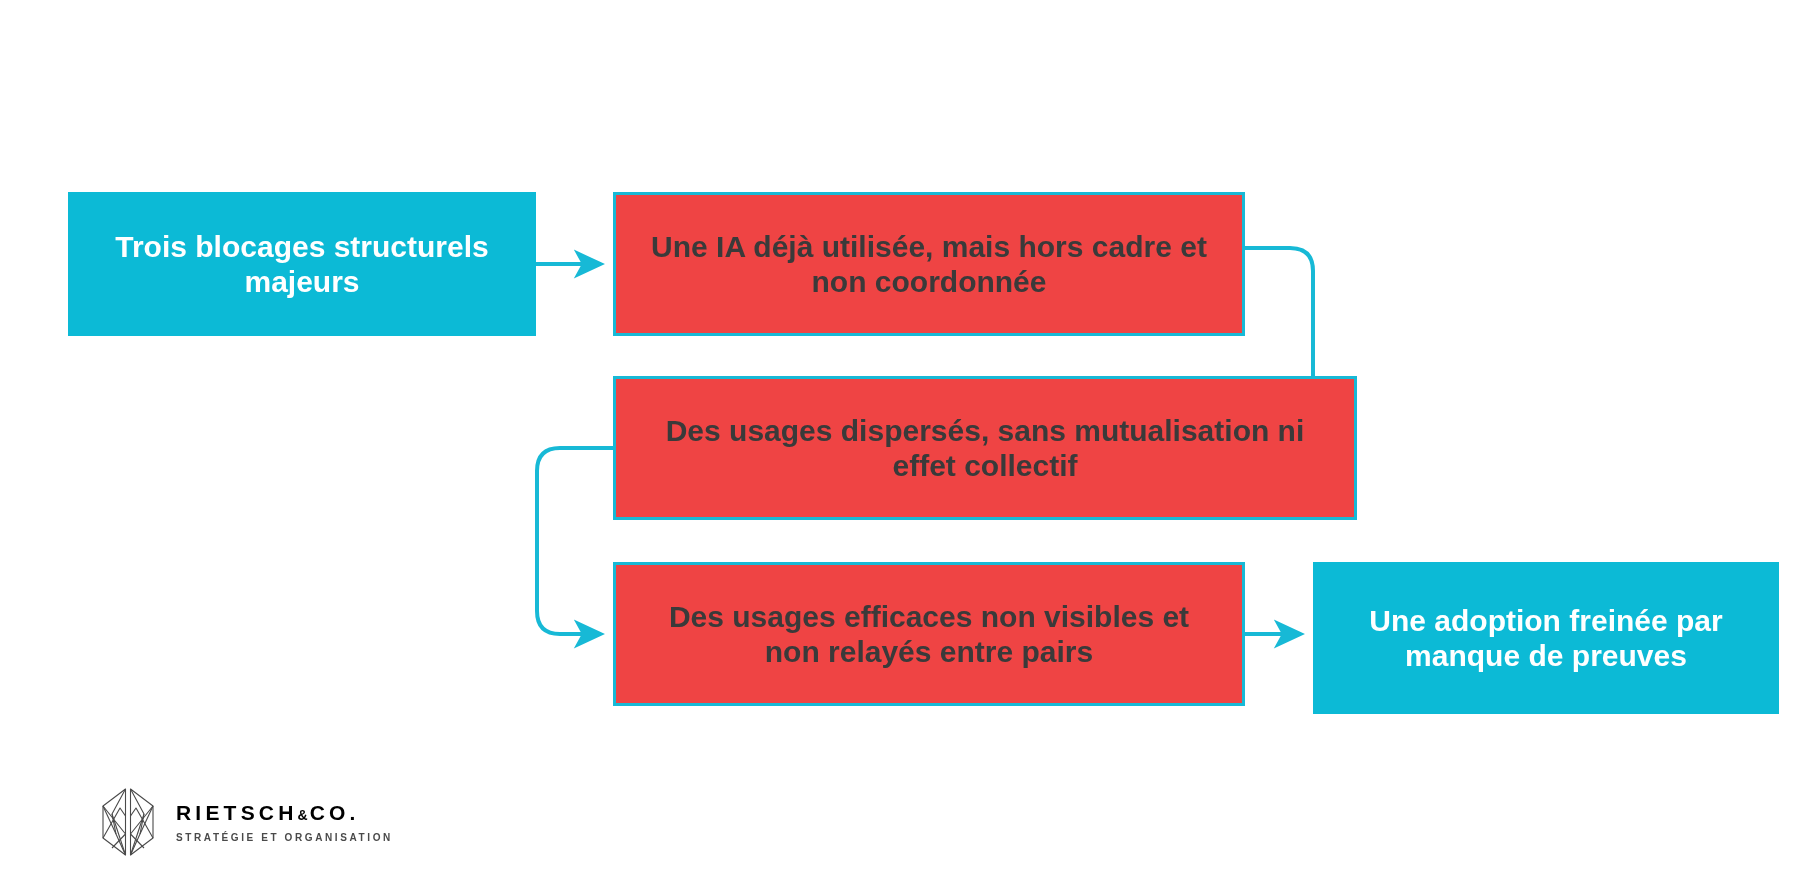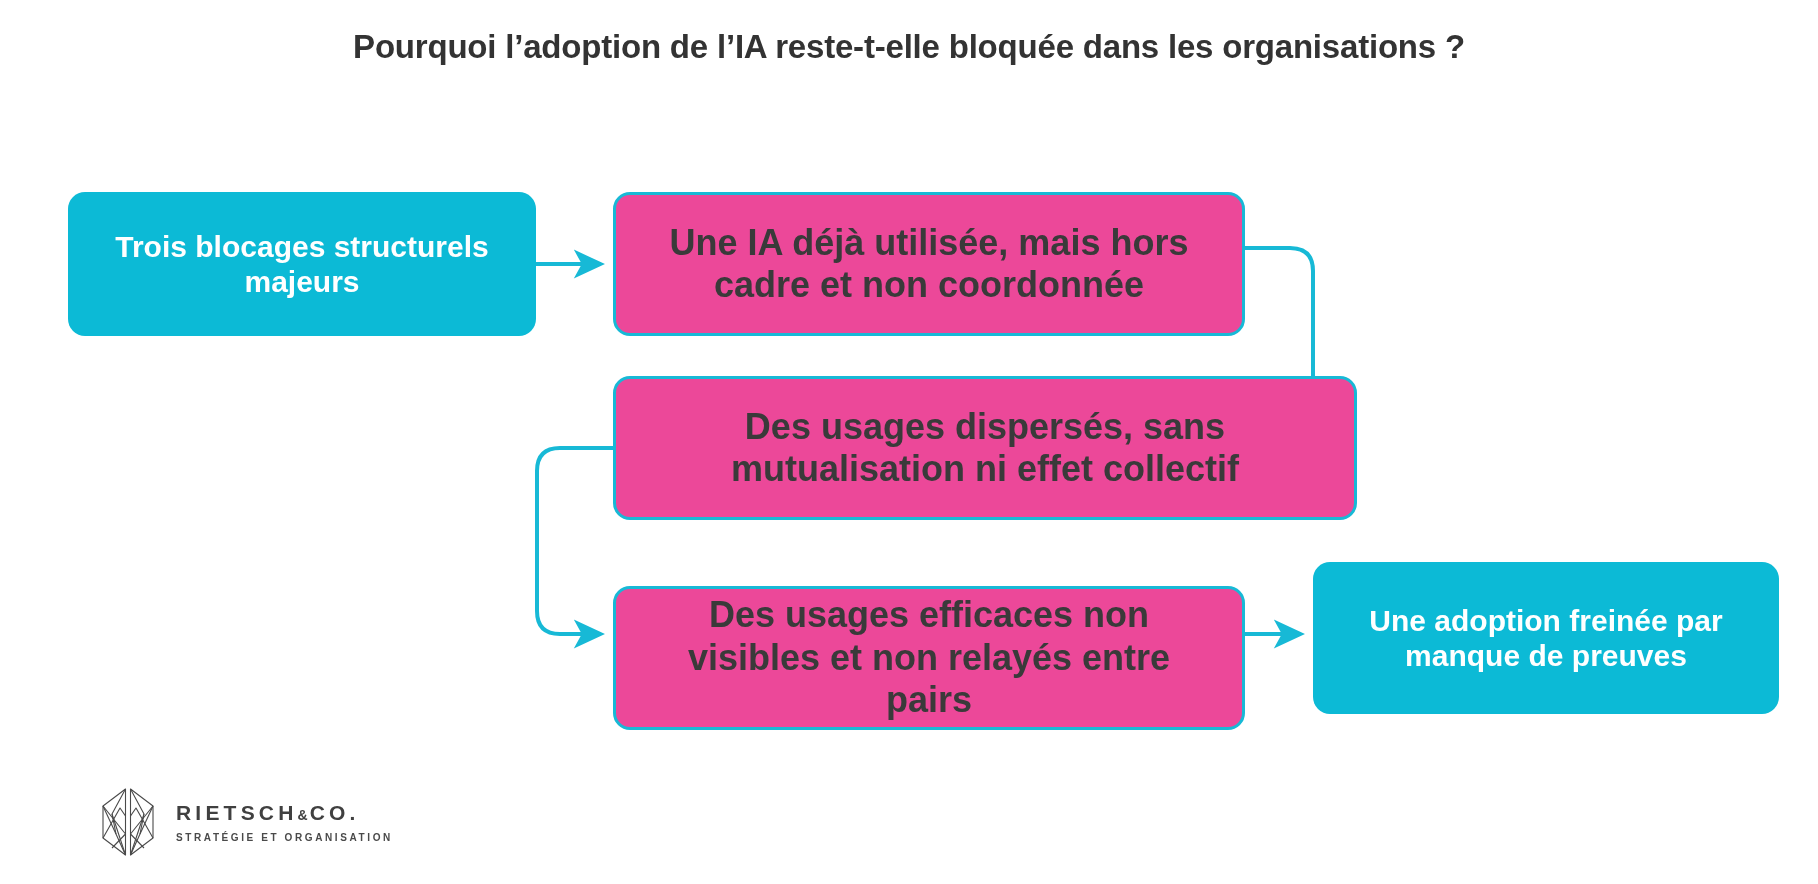--- a/index.html
+++ b/index.html
@@ -49,61 +49,60 @@
 
   
   .node {
     position: absolute;
     box-sizing: border-box;
     display: flex;
     align-items: center;
     justify-content: center;
     text-align: center;
     line-height: 1.18;
-    border-radius: 17px;
   }
 
   .node-filled {
     background: #0CBAD6;
     color: #ffffff;
     font-size: 30px;
     font-weight: bold;
     padding: 6px 14px;
   }
 
   .node-outlined {
-    background: #ec4899;
+    background: #ef4444;
     border: 3px solid #17B9D6;
     color: #3a3a3a;
-    font-size: 36px;
+    font-size: 30px;
     font-weight: bold;
     padding: 6px 26px;
   }
 
   #node-source   { left: 68px;  top: 192px; width: 468px; height: 144px; }
   #node-block-1  { left: 613px; top: 192px; width: 632px; height: 144px; }
   #node-block-2  { left: 613px; top: 376px; width: 744px; height: 144px; }
-  #node-block-3  { left: 613px; top: 562px; width: 632px; height: 144px; margin-top: 24px; }
+  #node-block-3  { left: 613px; top: 562px; width: 632px; height: 144px; }
   #node-outcome  { left: 1313px; top: 562px; width: 466px; height: 152px; }
 
   
   #logo {
     position: absolute;
     left: 96px;
     top: 786px;
     display: flex;
     align-items: center;
     gap: 16px;
   }
   #logo-mark { width: 64px; height: 72px; display: block; }
   #logo-text { display: flex; flex-direction: column; justify-content: center; }
   #logo-wordmark {
     font-size: 21px;
     font-weight: bold;
-    color: #404040;
+    color: #000000;
     letter-spacing: 4.2px;
     line-height: 1.1;
     white-space: nowrap;
   }
   #logo-wordmark .amp {
     font-size: 14px;
     letter-spacing: 2px;
     font-weight: bold;
   }
   #logo-tagline {
@@ -113,21 +112,20 @@
     color: #4a4a4a;
     letter-spacing: 2.6px;
     white-space: nowrap;
   }
 </style>
 </head>
 <body>
 
 <div id="slide">
 
-  <div id="slide-title">Pourquoi l’adoption de l’IA reste-t-elle bloquée dans les organisations ?</div>
 
   <svg id="connectors" viewBox="0 0 1818 884" width="1818" height="884">
     <defs>
       <marker id="arrow-right" markerWidth="9" markerHeight="9" refX="7.4" refY="4.5" orient="auto" markerUnits="strokeWidth">
         <path d="M0.6,0.9 L8.4,4.5 L0.6,8.1 L2.6,4.5 Z" fill="#17B9D6"></path>
       </marker>
       <marker id="arrow-left" markerWidth="9" markerHeight="9" refX="7.4" refY="4.5" orient="auto" markerUnits="strokeWidth">
         <path d="M0.6,0.9 L8.4,4.5 L0.6,8.1 L2.6,4.5 Z" fill="#17B9D6"></path>
       </marker>
     </defs>

